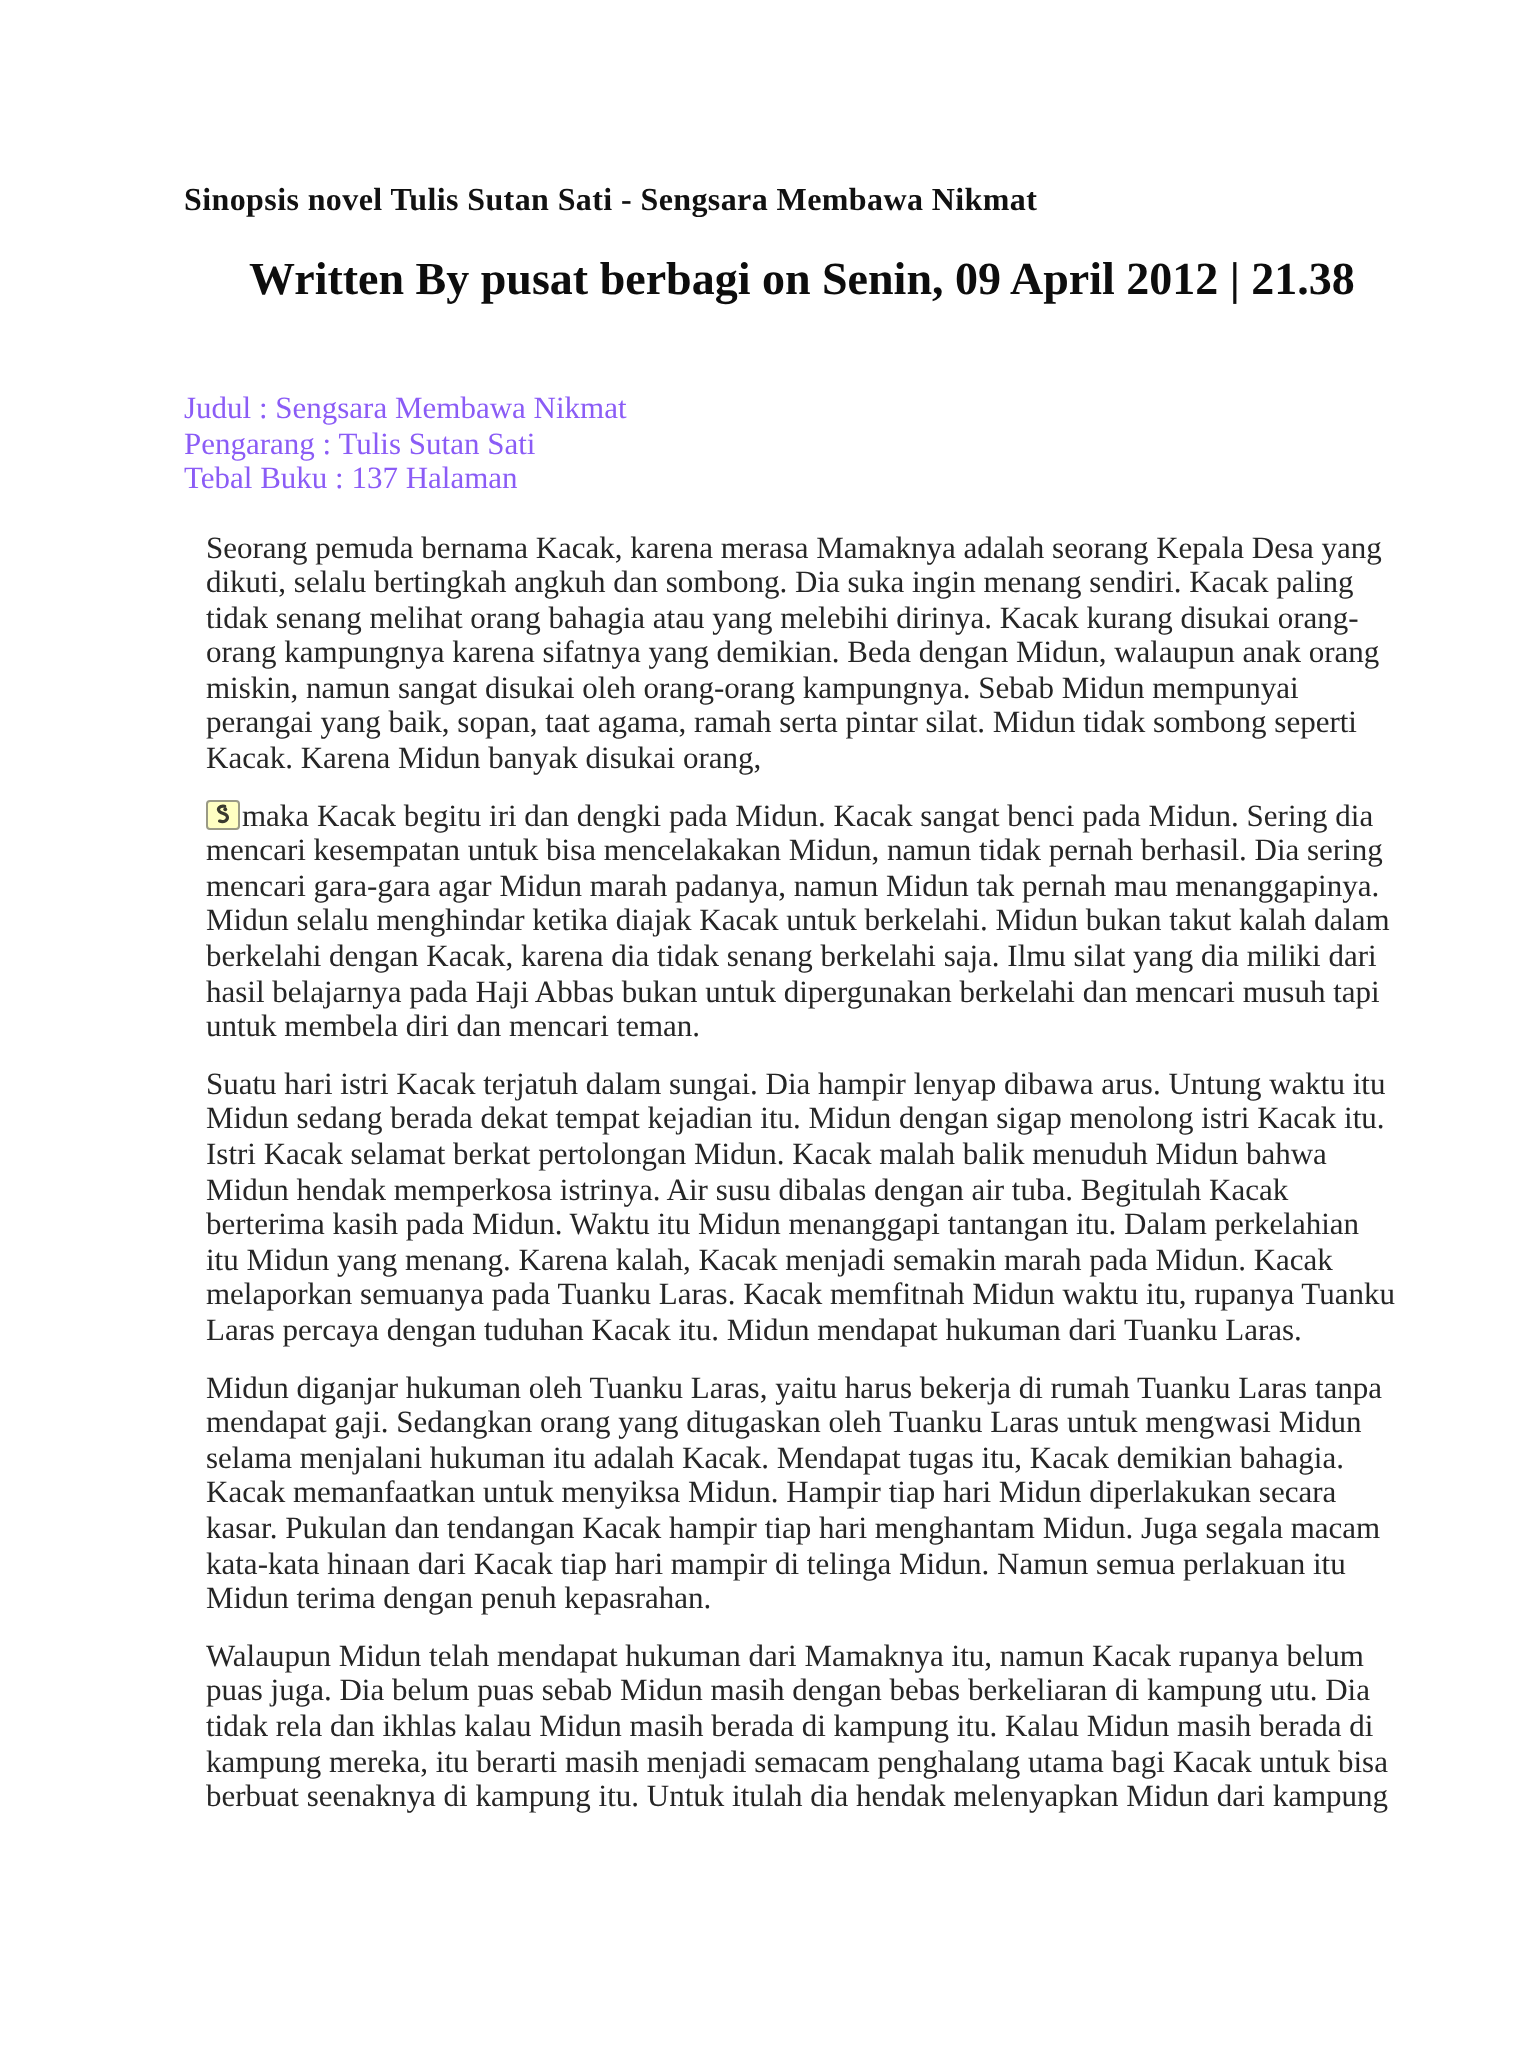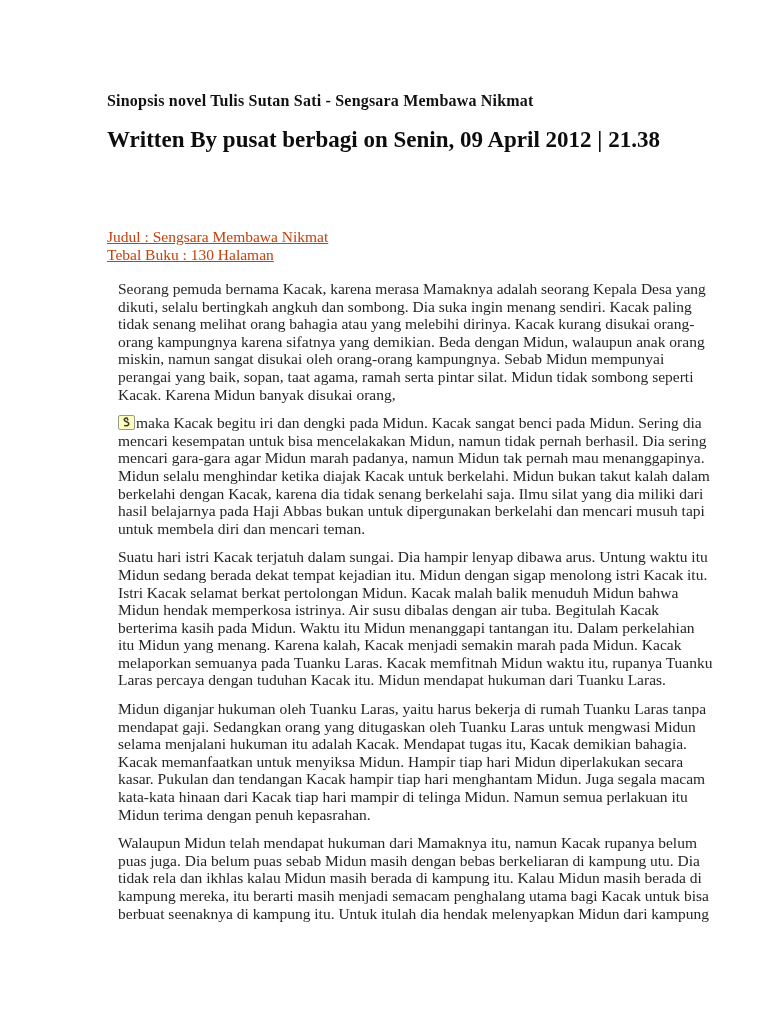--- a/index.html
+++ b/index.html
@@ -12,44 +12,44 @@
     width: 768px;
     height: 1024px;
     background: #ffffff;
     overflow: hidden;
     font-family: "Liberation Serif", "DejaVu Serif", serif;
     color: #1f1f1f;
   }
   .content {
     position: absolute;
     top: 0;
-    left: 107px;
+    left: 92px;
     width: 618px;
   }
   .category-title {
     margin-top: 92px;
     font-size: 16px;
     line-height: 17px;
     font-weight: bold;
     color: #111111;
     letter-spacing: 0.2px;
   }
   .post-title {
     margin-top: 17px;
     font-size: 23px;
     line-height: 27px;
     font-weight: bold;
     color: #0d0d0d;
+    text-align: center;
   }
   .book-info {
-    margin-top: 75px;
+    margin-top: 43px;
     font-size: 15.5px;
     line-height: 17.5px;
-    color: #c2410c;
-    text-decoration: underline;
+    color: #8b5cf6;
   }
   .book-info .meta-line {
     white-space: nowrap;
   }
   .synopsis {
     margin-top: 17px;
     font-size: 15.5px;
     line-height: 17.6px;
     color: #262626;
     text-align: left;
@@ -81,21 +81,22 @@
 
 <div class="page">
   <div class="content">
 
     <div class="category-title">Sinopsis novel Tulis Sutan Sati - Sengsara Membawa Nikmat</div>
 
     <div class="post-title">Written By pusat berbagi on Senin, 09 April 2012 | 21.38</div>
 
     <div class="book-info">
       <div class="meta-line">Judul : Sengsara Membawa Nikmat</div>
-      <div class="meta-line">Tebal Buku : 130 Halaman</div>
+      <div class="meta-line">Pengarang : Tulis Sutan Sati</div>
+      <div class="meta-line">Tebal Buku : 137 Halaman</div>
     </div>
 
     <div class="synopsis">
       <p>Seorang pemuda bernama Kacak, karena merasa Mamaknya adalah seorang Kepala Desa yang dikuti, selalu bertingkah angkuh dan sombong. Dia suka ingin menang sendiri. Kacak paling tidak senang melihat orang bahagia atau yang melebihi dirinya. Kacak kurang disukai orang-orang kampungnya karena sifatnya yang demikian. Beda dengan Midun, walaupun anak orang miskin, namun sangat disukai oleh orang-orang kampungnya. Sebab Midun mempunyai perangai yang baik, sopan, taat agama, ramah serta pintar silat. Midun tidak sombong seperti Kacak. Karena Midun banyak disukai orang,</p>
 
       <p><span class="inline-icon"><svg viewBox="0 0 17 15" xmlns="http://www.w3.org/2000/svg">
               <path d="M9.5 2.5 C6.5 2.0 5.0 4.0 6.5 5.5 C8.0 7.0 10.5 6.5 11.0 8.5 C11.5 10.5 9.0 12.0 6.5 11.0" fill="none" stroke="#3a3a2e" stroke-width="1.8" stroke-linecap="round"></path>
               <circle cx="9.8" cy="4.2" r="1.1" fill="#3a3a2e"></circle>
             </svg></span><span>maka Kacak begitu iri dan dengki pada Midun. Kacak sangat benci pada Midun. Sering dia mencari kesempatan untuk bisa mencelakakan Midun, namun tidak pernah berhasil. Dia sering mencari gara-gara agar Midun marah padanya, namun Midun tak pernah mau menanggapinya. Midun selalu menghindar ketika diajak Kacak untuk berkelahi. Midun bukan takut kalah dalam berkelahi dengan Kacak, karena dia tidak senang berkelahi saja. Ilmu silat yang dia miliki dari hasil belajarnya pada Haji Abbas bukan untuk dipergunakan berkelahi dan mencari musuh tapi untuk membela diri dan mencari teman.</span></p>
 

